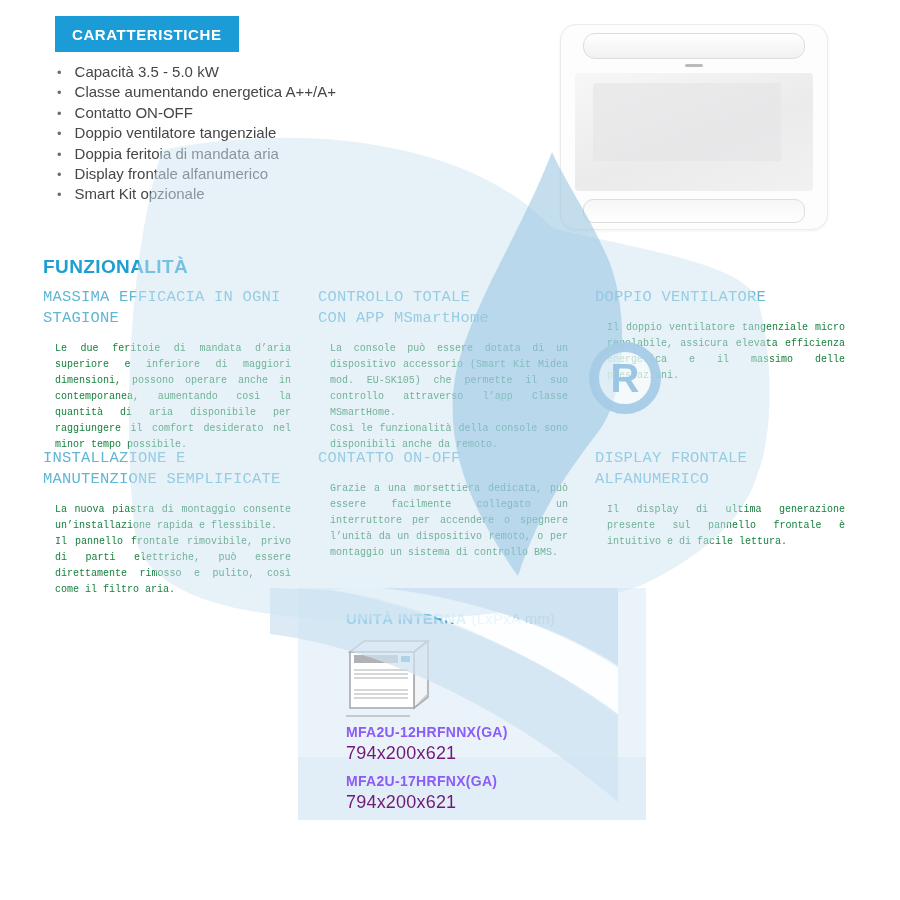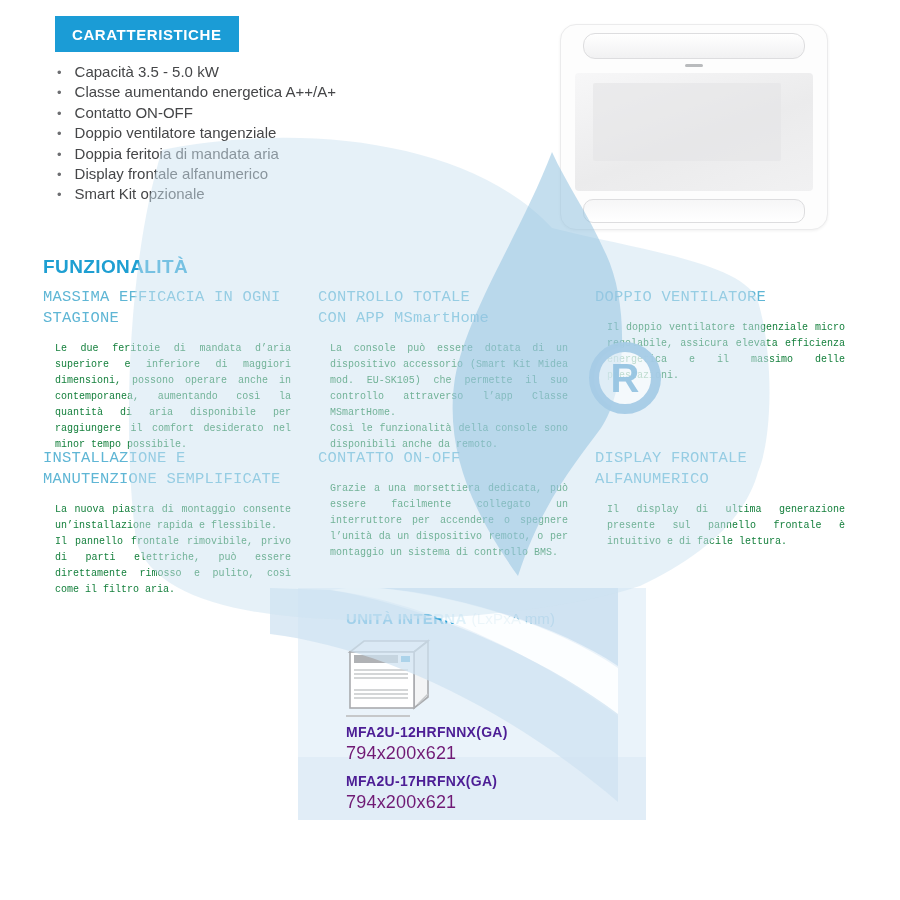--- a/index.html
+++ b/index.html
@@ -76,21 +76,21 @@
     position:absolute;left:270px;top:588px;width:348px;height:232px;
     background:#eaf3fa;
     margin-left:28px;
   }
   .panel-title{position:absolute;left:48px;top:22px;font-size:15px;font-weight:bold;color:#2aa0d6;letter-spacing:.3px;}
   .panel-title .dims-label{font-weight:normal;color:#7fc0dc;margin-left:5px;letter-spacing:.2px;}
   .unit-icon{position:absolute;left:46px;top:48px;}
   .model{position:absolute;left:48px;}
   .model-1{top:136px;}
   .model-2{top:185px;}
-  .model .model-name{font-size:14px;font-weight:bold;color:#4c1d95;letter-spacing:.3px;}
+  .model .model-name{font-size:14px;font-weight:bold;color:#8b5cf6;letter-spacing:.3px;}
   .model .model-dims{font-size:18px;color:#701a75;margin-top:3px;letter-spacing:.2px;}
   .band{position:absolute;left:0;top:169px;width:348px;height:63px;background:#e1edf7;}
   
   .watermark{
     position:absolute;left:0;top:0;width:900px;height:900px;
     pointer-events:none;z-index:10;
   }
 </style>
 </head>
 <body>

